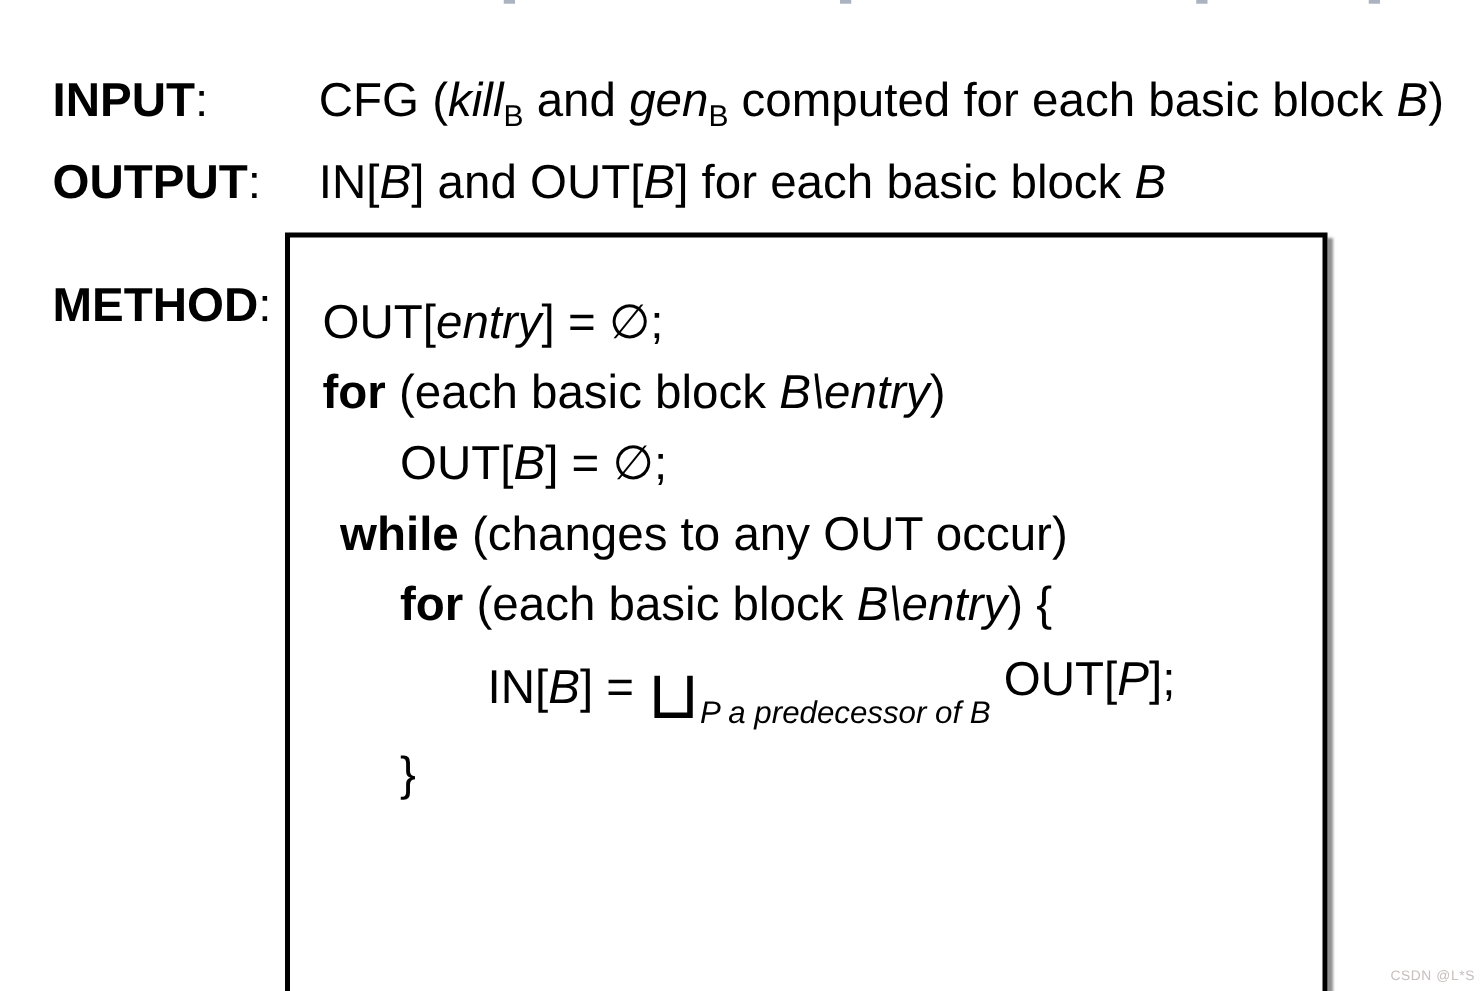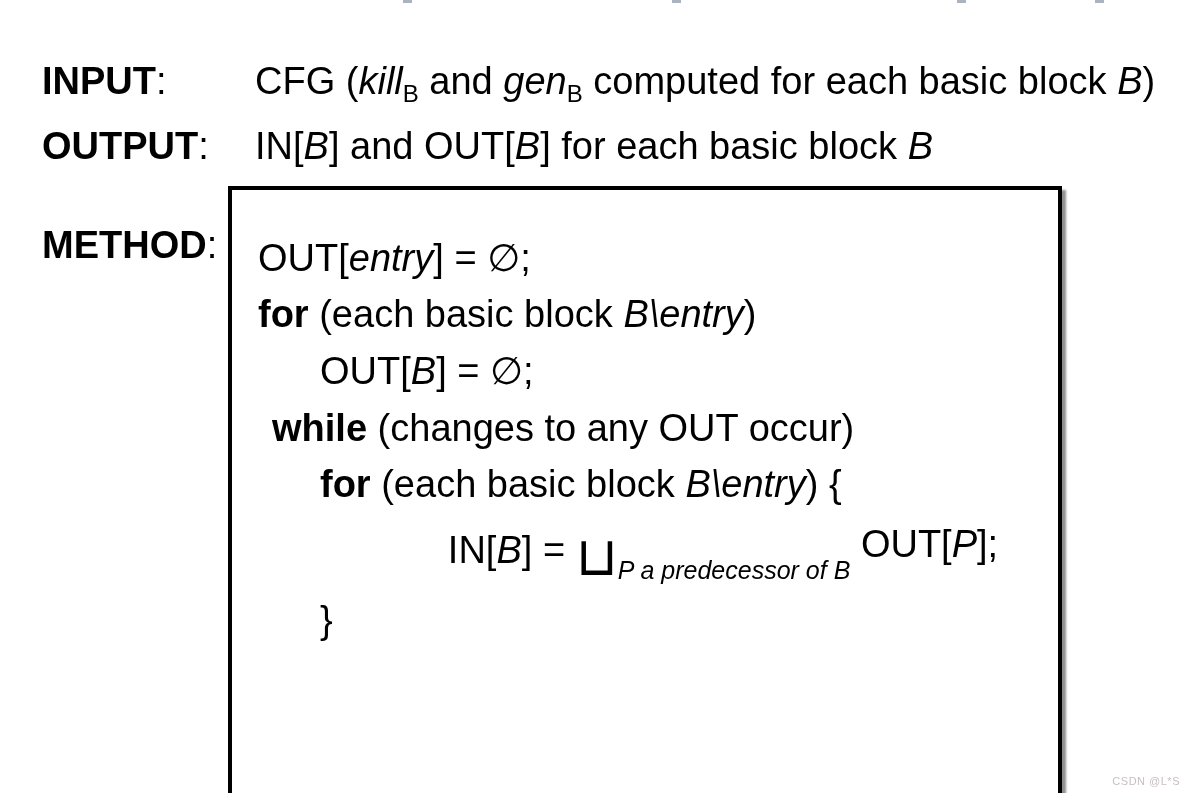--- a/index.html
+++ b/index.html
@@ -27,21 +27,21 @@
   .code{position:absolute;left:2px;top:48px;right:2px;font-size:38px;}
   .code-line{line-height:40px;white-space:nowrap;margin-bottom:17px;}
   .code-line:nth-of-type(1){margin-bottom:16px;}
   .code-line:nth-of-type(2){}
   .code-line:nth-of-type(4){margin-bottom:16px;}
   .code-line:nth-of-type(5){margin-bottom:20px;}
   .code-line:nth-of-type(6){margin-bottom:30px;}
   .lv0{margin-left:24px;}
   .lv1{margin-left:38px;}
   .lv2{margin-left:86px;}
-  .lv3{margin-left:156px;text-align:center;}
+  .lv3{margin-left:156px;}
   
   .sg-b{font-weight:700;}
   .sg-i{font-style:italic;}
   .sg-sub{font-size:24px;vertical-align:-8px;}
   .sg-bigop{font-size:54px;vertical-align:-12px;line-height:0;}
   .sg-opsub{font-size:25px;font-style:italic;vertical-align:-16px;line-height:0;}
   .sg-raise{vertical-align:6px;}
   .sg-iraise{font-style:italic;vertical-align:6px;}
   
   .watermark{

